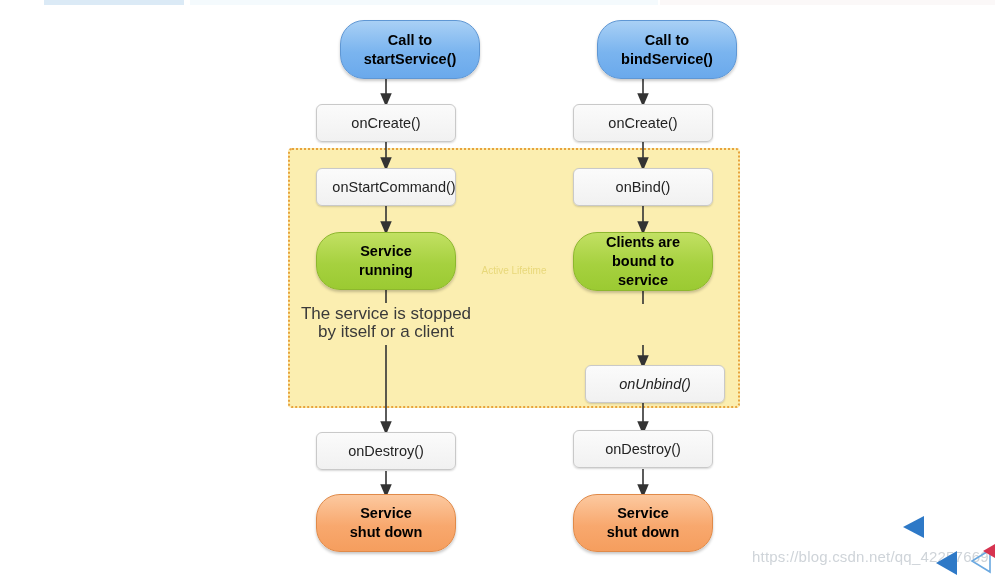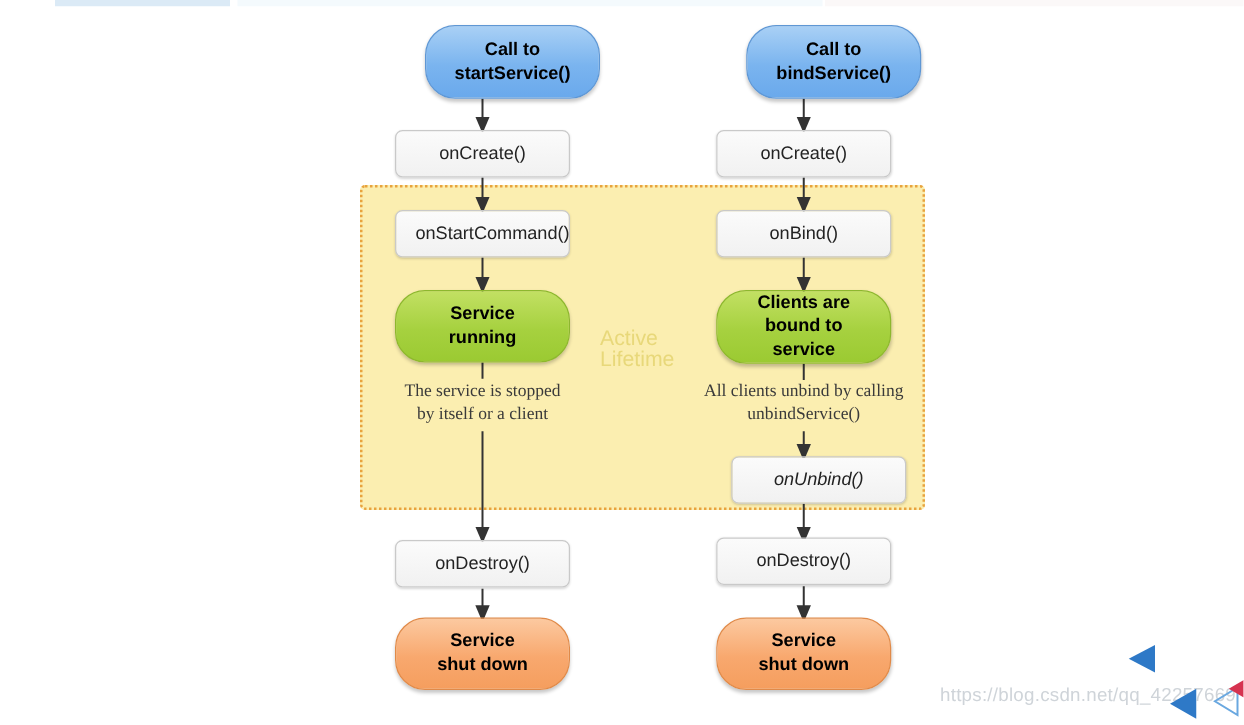--- a/index.html
+++ b/index.html
@@ -40,22 +40,22 @@
     background: #fbeeb0;
     border: 2px dotted #e8a33d;
     border-radius: 4px;
   }
 
   #active-label {
     position: absolute;
     left: 480px;
     top: 262px;
     width: 68px;
-    text-align: left;
-    font-size: 17px;
+    text-align: center;
+    font-size: 10px;
     line-height: 17px;
     color: #e8d87a;
   }
 
   
   .node {
     position: absolute;
     display: flex;
     align-items: center;
     justify-content: center;
@@ -109,25 +109,24 @@
     font-size: 14.5px;
     font-weight: bold;
     line-height: 19px;
     color: #000000;
   }
 
   
   .annotation {
     position: absolute;
     text-align: center;
-    font-size: 14px;
+    font-size: 17px;
     line-height: 18px;
     color: #3a3a3a;
     white-space: pre-line;
-    font-family: Liberation Serif, serif;
   }
 
   
   #connectors { position: absolute; left: 0; top: 0; }
 
   
   #watermark {
     position: absolute;
     left: 752px;
     top: 548px;
@@ -218,22 +217,20 @@
   <div class="node state" style="left:573px; top:232px; width:140px; height:59px;">
     <span class="label">Clients are
 bound to
 service</span>
   </div>
 
   <div class="node callback" style="left:573px; top:168px; width:140px; height:38px;">
     <span class="label">onBind()</span>
   </div>
 
-  <div class="annotation" style="left:538px; top:305px; width:210px;">All clients unbind by calling
-unbindService()</div>
 
   <div class="node callback" style="left:585px; top:365px; width:140px; height:38px;font-style:italic;">
     <span class="label">onUnbind()</span>
   </div>
 
   <div class="node callback" style="left:573px; top:430px; width:140px; height:38px;">
     <span class="label">onDestroy()</span>
   </div>
 
   <div class="node terminal" style="left:573px; top:494px; width:140px; height:58px;">

